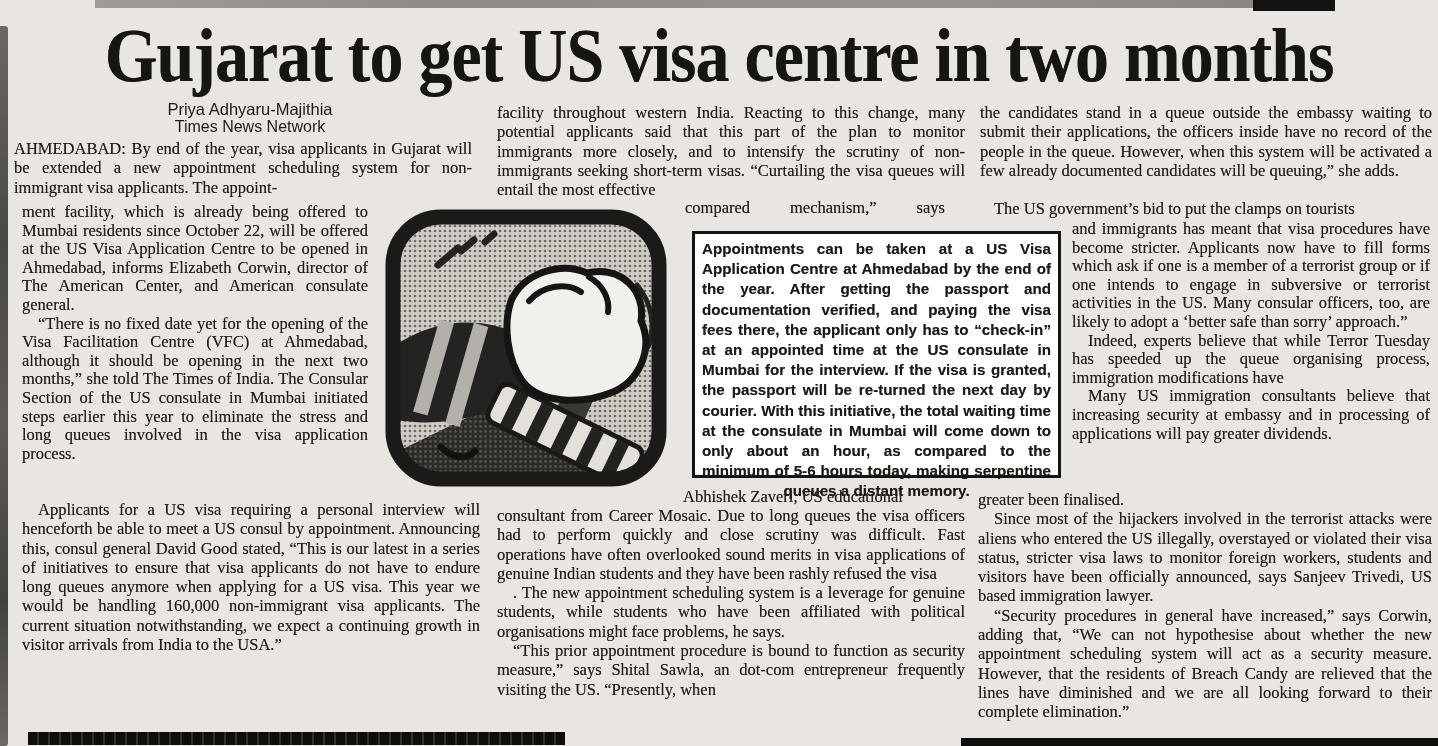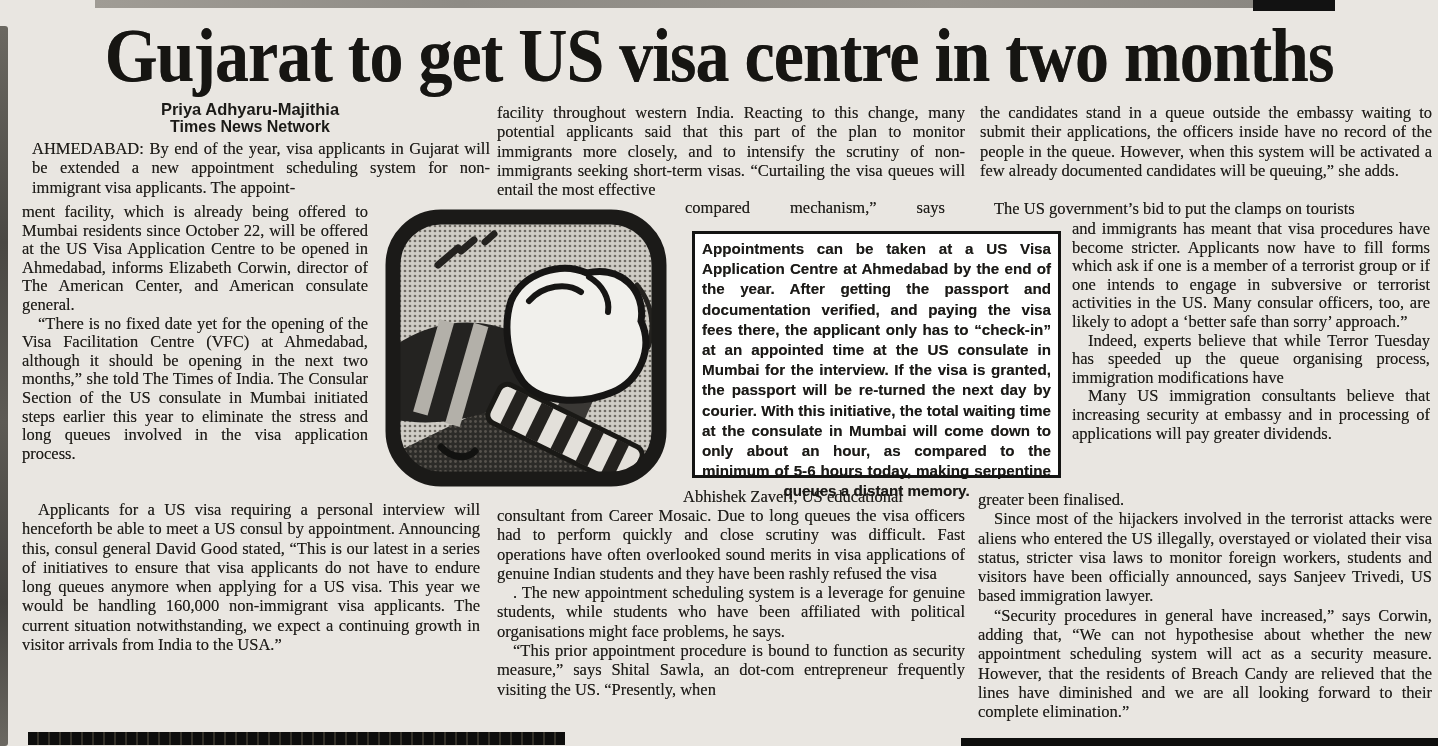--- a/index.html
+++ b/index.html
@@ -17,21 +17,21 @@
   .indent{text-indent:16px;}
   .headline{
     left:0;right:0;top:12px;text-align:center;white-space:nowrap;
     font-family:"Liberation Serif", serif;font-weight:bold;font-size:68px;
     letter-spacing:-1px;color:#161512;
     transform:scaleY(1.12);transform-origin:top center;
     text-shadow:0 0 .6px rgba(10,10,10,.6);
   }
   .byline{
     left:60px;top:100px;width:380px;text-align:center;
-    font-family:"Liberation Sans", sans-serif;font-weight:bold;color:#1b1a17;
+    font-family:"Liberation Sans", sans-serif;font-weight:normal;color:#1b1a17;
   }
   .byline .author{font-size:16.5px;line-height:18px;}
   .byline .org{font-size:16px;line-height:17px;}
   .pullquote-box{
     left:692px;top:231px;width:369px;height:247px;box-sizing:border-box;
     border:3px solid #141413;background:#ffffff;
     padding:5px 7px;
     font-family:"Liberation Sans", sans-serif;font-weight:bold;
     font-size:15.2px;line-height:20.2px;color:#1b1a17;
     text-align:justify;text-align-last:center;
@@ -63,21 +63,21 @@
 <div class="abs top-strip-dark"></div>
 <div class="abs left-torn-edge"></div>
 
 <div class="abs headline">Gujarat to get US visa centre in two months</div>
 
 <div class="abs byline">
   <div class="author">Priya Adhyaru-Majithia</div>
   <div class="org">Times News Network</div>
 </div>
 
-<div class="abs body-text" style="left:32px;top:139px;width:458px;">
+<div class="abs body-text" style="left:14px;top:139px;width:458px;">
   <p>AHMEDABAD: By end of the year, visa applicants in Gujarat will be extended a new appointment scheduling system for non-immigrant visa applicants. The appoint-</p>
 </div>
 <div class="abs body-text tight" style="left:22px;top:203px;width:346px;">
   <p>ment facility, which is already being offered to Mumbai residents since October 22, will be offered at the US Visa Application Centre to be opened in Ahmedabad, informs Elizabeth Corwin, director of The American Center, and American consulate general.</p>
   <p class="indent">“There is no fixed date yet for the opening of the Visa Facilitation Centre (VFC) at Ahmedabad, although it should be opening in the next two months,” she told The Times of India. The Consular Section of the US consulate in Mumbai initiated steps earlier this year to eliminate the stress and long queues involved in the visa application process.</p>
 </div>
 <div class="abs body-text" style="left:22px;top:500px;width:458px;">
   <p class="indent">Applicants for a US visa requiring a personal interview will henceforth be able to meet a US consul by appointment. Announcing this, consul general David Good stated, “This is our latest in a series of initiatives to ensure that visa applicants do not have to endure long queues anymore when applying for a US visa. This year we would be handling 160,000 non-immigrant visa applicants. The current situation notwithstanding, we expect a continuing growth in visitor arrivals from India to the USA.”</p>
 </div>
 

